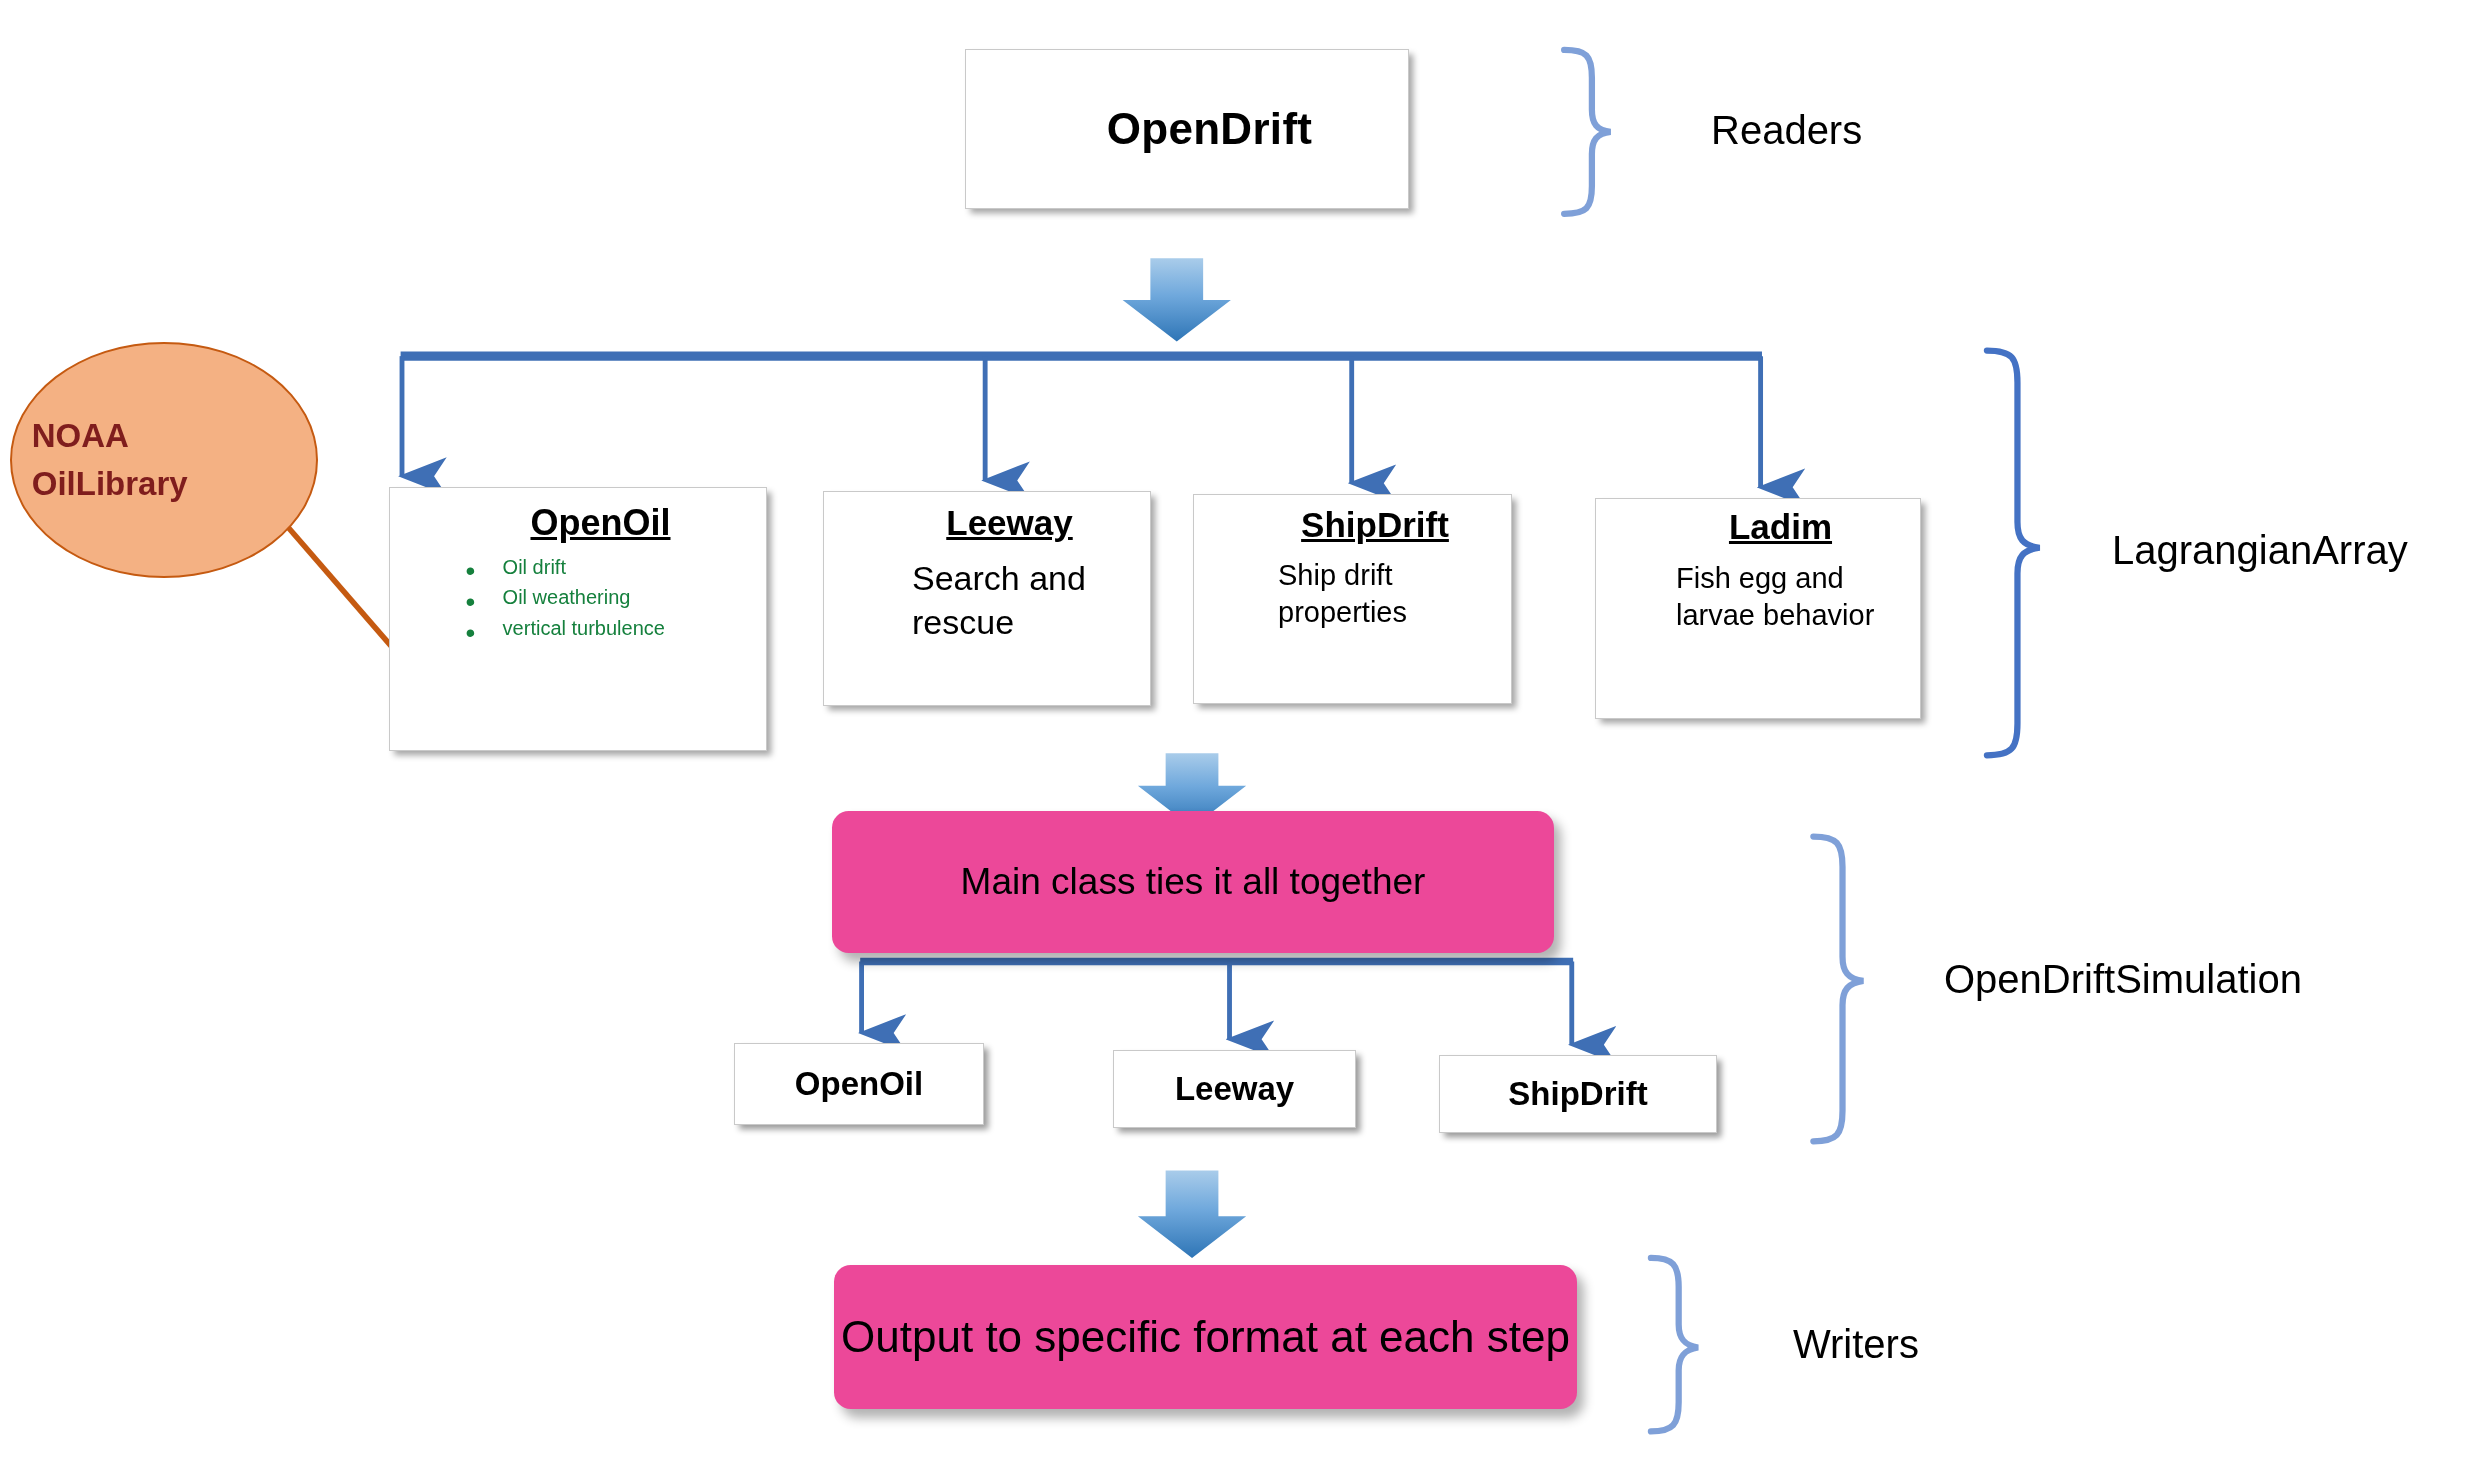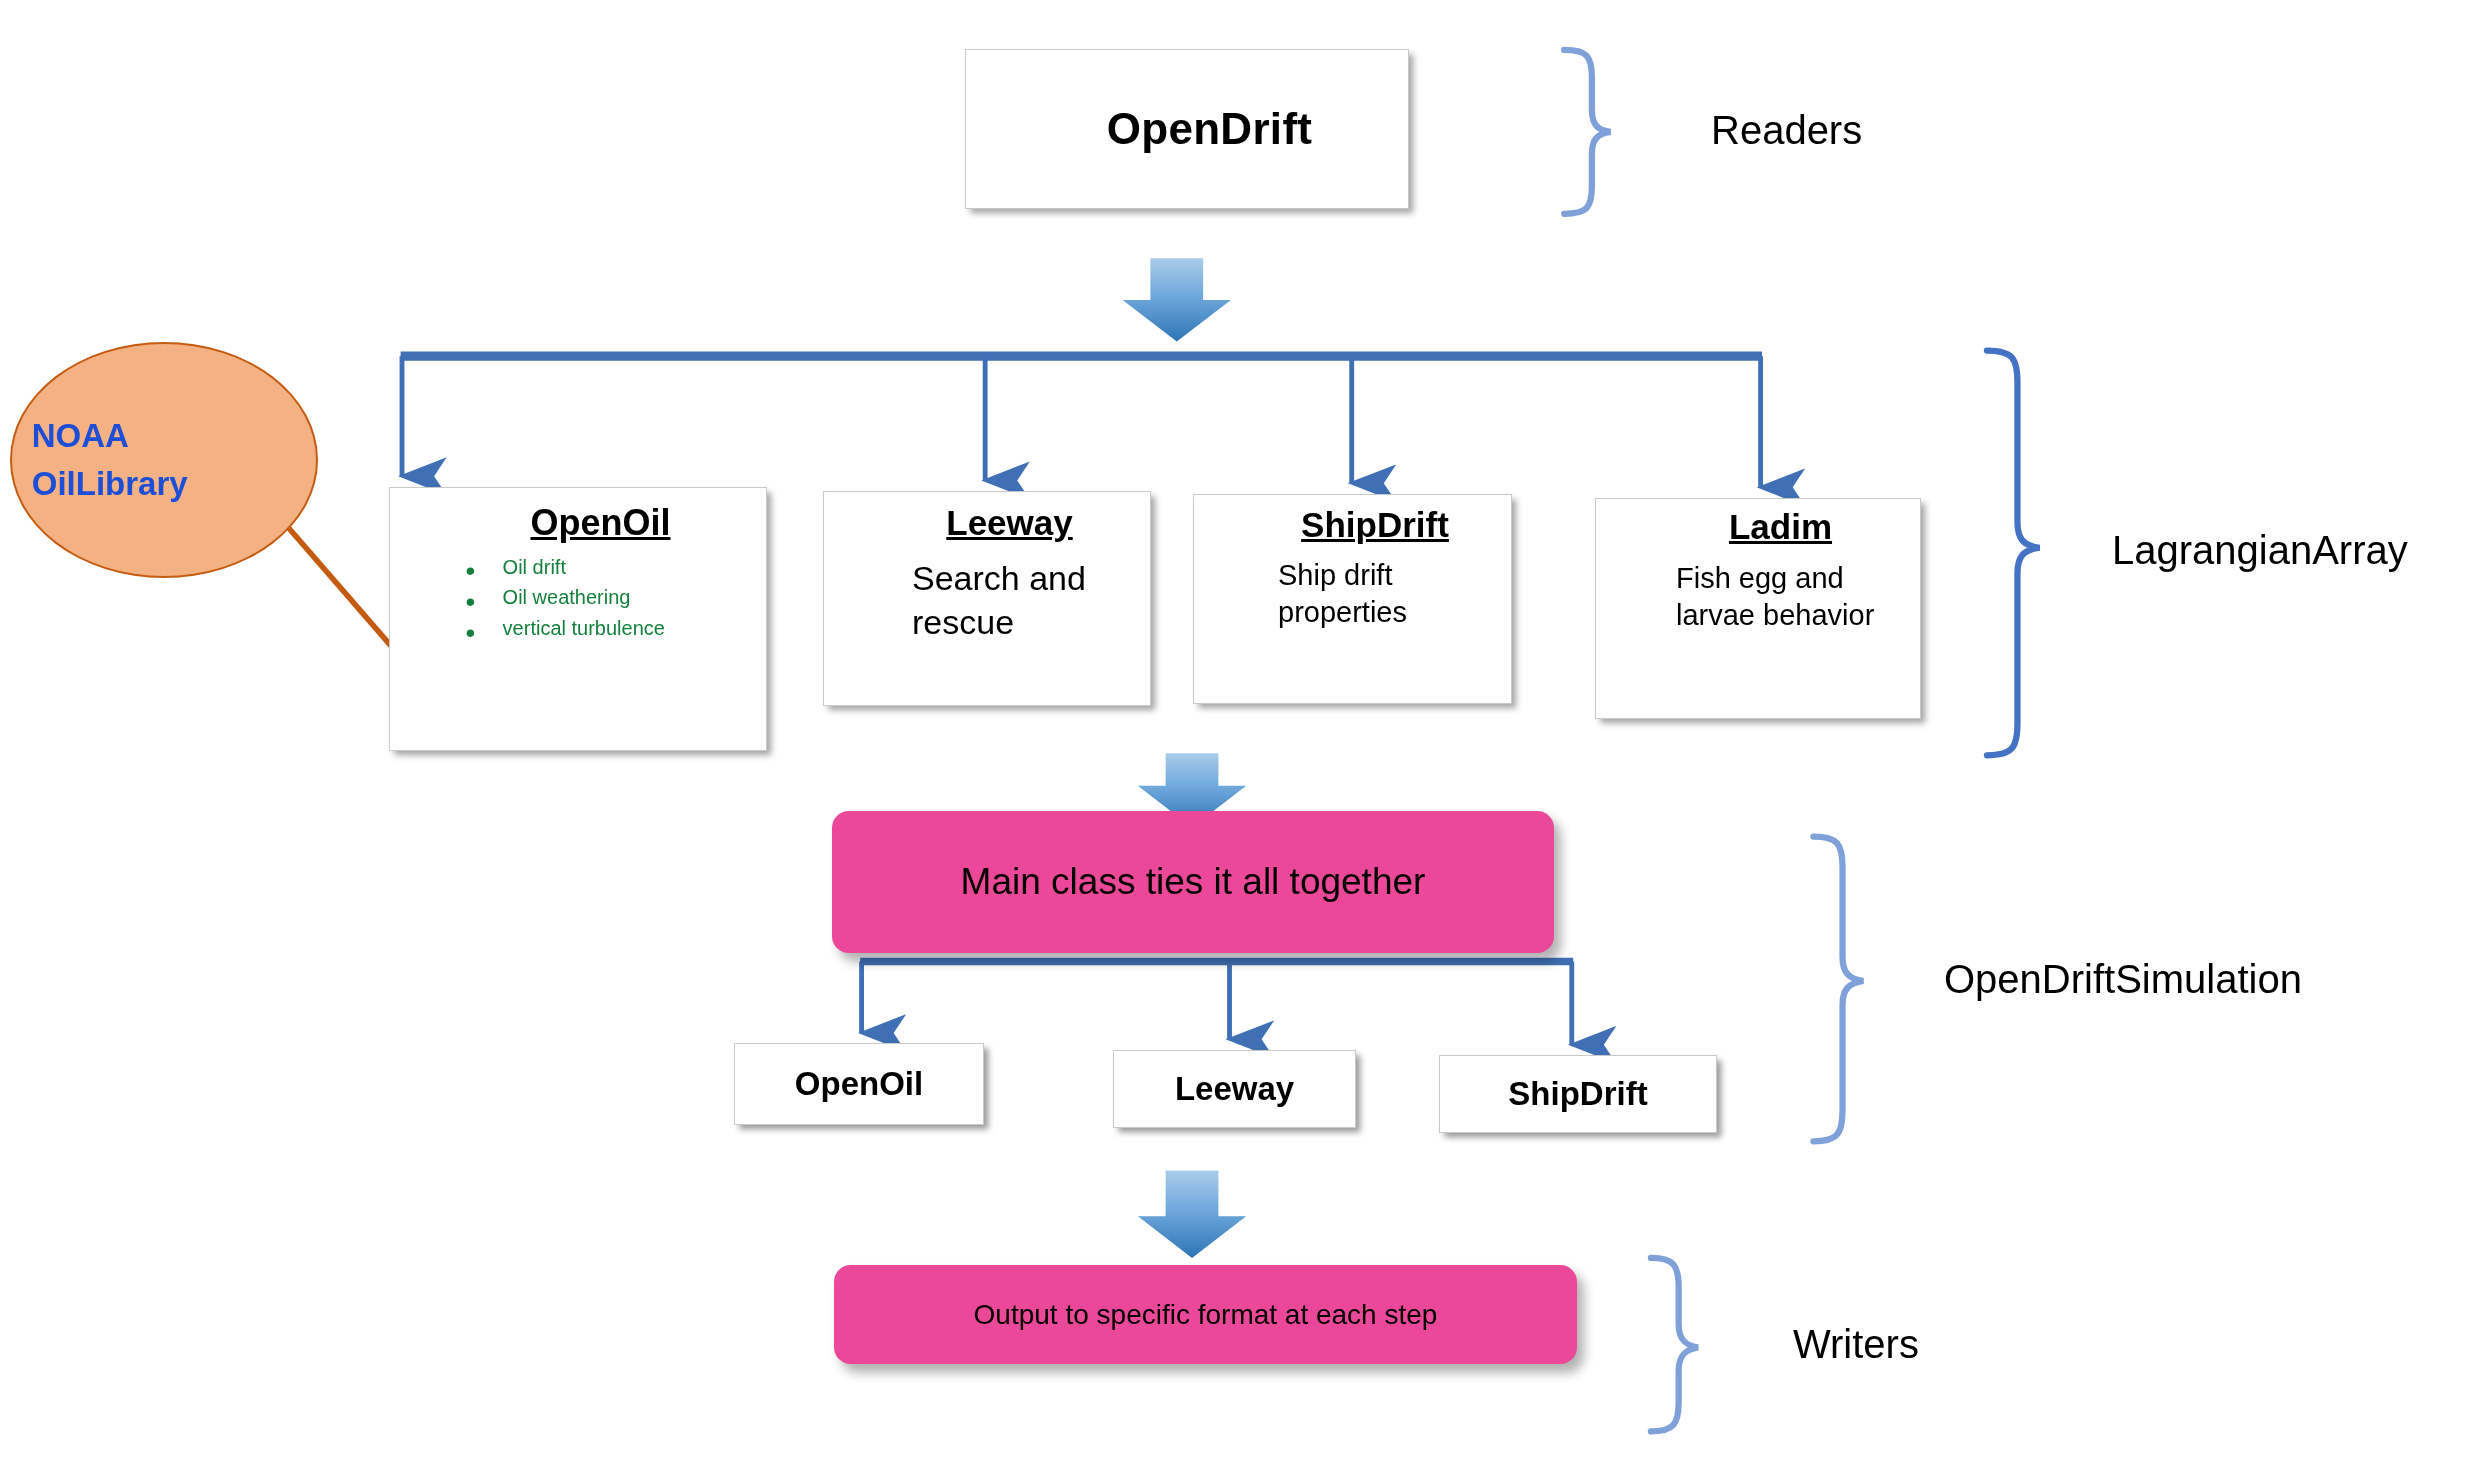--- a/index.html
+++ b/index.html
@@ -101,36 +101,36 @@
     box-shadow:7px 8.3px 11px rgba(0,0,0,0.30);
     box-sizing:border-box;
     display:flex;align-items:center;justify-content:center;
     text-align:center;color:#000;
   }
   #box-mainclass{
     left:832px;top:811px;width:722px;height:142px;
     font-size:37px;
   }
   #box-writers{
-    left:834px;top:1265px;width:743px;height:99px;
-    font-size:28px;line-height:1.42;
+    left:834px;top:1265px;width:743px;height:144px;
+    font-size:44px;line-height:1.42;
   }
 
   
   #ellipse-noaa{
     position:absolute;
     left:10.4px;top:342px;width:308px;height:236px;
     background:#f4b183;
     border:2.1px solid #c55a11;
     border-radius:50%;
     box-sizing:border-box;
     display:flex;align-items:center;justify-content:center;
   }
   #ellipse-noaa .noaa-text{
-    font-weight:bold;font-size:33px;color:#1d4ed8;
+    font-weight:bold;font-size:33px;color:#7f1d1d;
     line-height:1.45;text-align:left;padding-left:19.4px;width:100%;
     box-sizing:border-box;
   }
 
   
   .blabel{
     position:absolute;font-size:40px;color:#000;white-space:nowrap;
   }
   #label-readers{left:1711px;top:108px;}
   #label-lagrangianarray{left:2112px;top:528px;}

